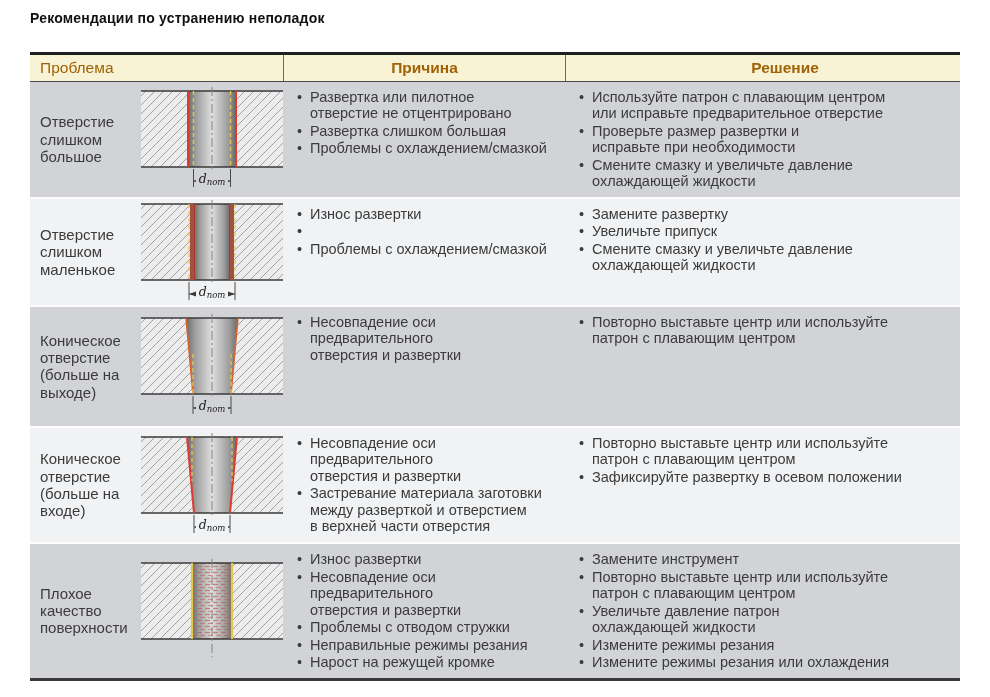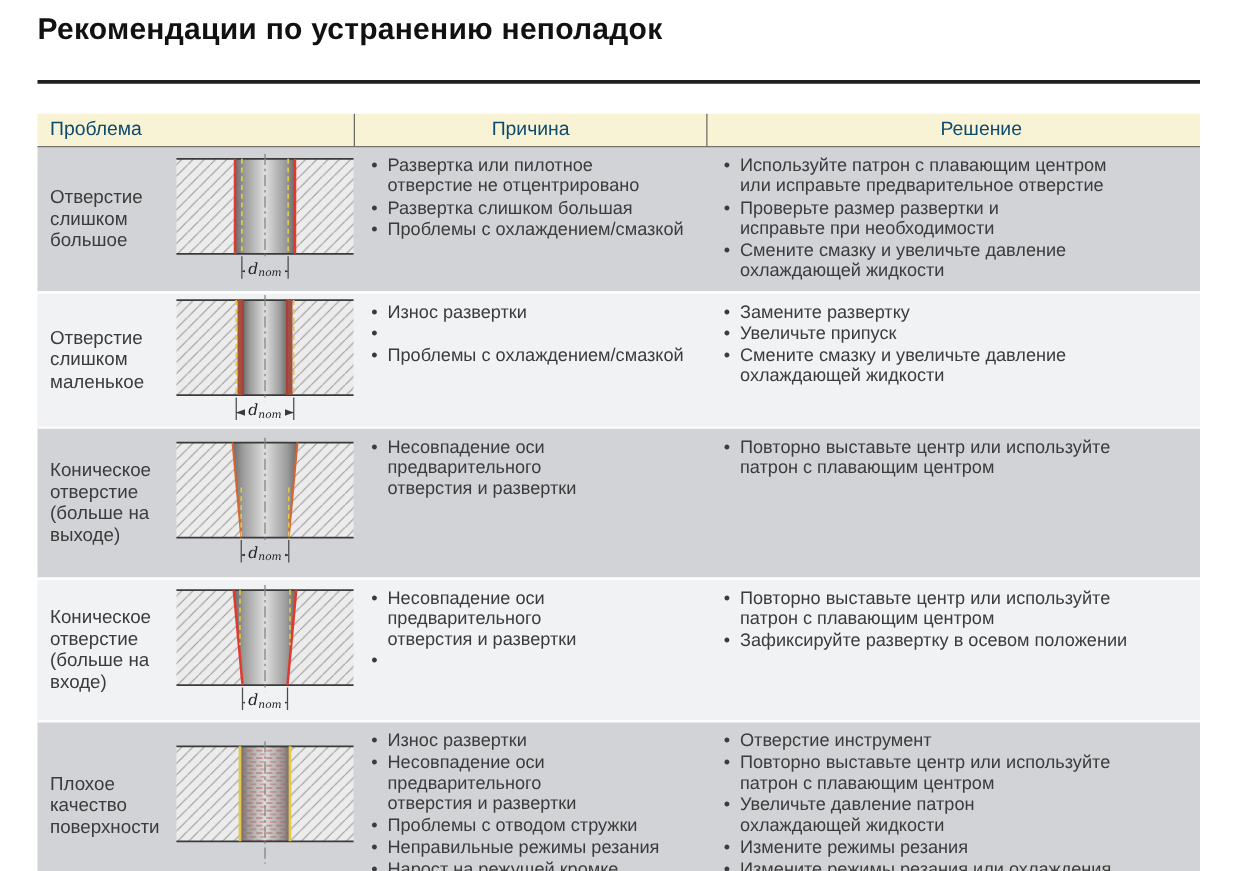--- a/index.html
+++ b/index.html
@@ -2,25 +2,25 @@
 <html lang="ru" style="--header-bg: #f8f3d4; --row-dark: #d2d3d7; --row-light: #f1f2f4; --text: #3b3b3b; --title-text: #111111; --border-dark: #2b2b2b; --actual-red: #e03a2f; --nominal-yellow: #e3c84a; --material-fill: #ececec; --hatch-line: #9a9a9a; --rough-red: #c0554a; --residue-brown: #a34f42;"><head>
 <meta charset="utf-8">
 <style>
   :root{
     --header-bg:#f8f3d4; --row-dark:#d2d3d7; --row-light:#f1f2f4;
     --text:#3b3b3b; --title-text:#111; --border-dark:#2b2b2b;
   }
   html,body{margin:0;padding:0;background:#fff;}
   body{width:990px;height:697px;font-family:"Liberation Sans",sans-serif;color:var(--text);}
   .page{position:relative;width:990px;height:697px;overflow:hidden;}
-  h1.title{margin:10px 0 0 30px;font-size:24px;line-height:1.2;color:var(--title-text);font-weight:bold;letter-spacing:.2px;}
+  h1.title{margin:10px 0 0 30px;font-size:14px;line-height:1.2;color:var(--title-text);font-weight:bold;letter-spacing:.2px;}
   .table{margin:25px 30px 0 30px;width:930px;border-top:3px solid #1f1f1f;border-bottom:3px solid #3a3a3a;}
-  .thead{display:flex;background:var(--header-bg);border-bottom:1px solid #4a4a4a;height:26px;align-items:center;font-size:15.5px;color:#0c4a6e;margin-top:24px;}
+  .thead{display:flex;background:var(--header-bg);border-bottom:1px solid #4a4a4a;height:26px;align-items:center;font-size:15.5px;color:#a16207;}
   .th{box-sizing:border-box;height:100%;display:flex;align-items:center;}
-  .th + .th{border-left:1px solid #6a6a6a;}
+  .th + .th{border-left:1px solid #6a6a6a;font-weight:bold;}
   .th-problem{width:253px;padding-left:10px;}
   .th-cause{width:282px;justify-content:center;}
   .th-solution{flex:1;justify-content:center;padding-left:44px;}
   .row{display:flex;}
   .row + .row{border-top:2px solid #fdfdfd;}
   .row.dark{background:var(--row-dark);}
   .row.light{background:var(--row-light);}
   .cell{box-sizing:border-box;}
   .c-problem{width:253px;display:flex;align-items:center;}
   .c-cause{width:282px;padding:7px 6px 6px 14px;}
@@ -318,20 +318,23 @@
           <div class="cell c-cause">
             <ul class="blist">
               <li>
                 <span class="dot">•</span>
                 <span class="txt">Несовпадение оси
 предварительного
 отверстия и развертки</span>
               </li>
               <li>
                 <span class="dot">•</span>
+                <span class="txt">Застревание материала заготовки
+между разверткой и отверстием
+в верхней части отверстия</span>
               </li>
             </ul>
           </div>
           <div class="cell c-solution">
             <ul class="blist">
               <li>
                 <span class="dot">•</span>
                 <span class="txt">Повторно выставьте центр или используйте
 патрон с плавающим центром</span>
               </li>
@@ -401,21 +404,21 @@
               <li>
                 <span class="dot">•</span>
                 <span class="txt">Нарост на режущей кромке</span>
               </li>
             </ul>
           </div>
           <div class="cell c-solution">
             <ul class="blist">
               <li>
                 <span class="dot">•</span>
-                <span class="txt">Отверстие инструмент</span>
+                <span class="txt">Замените инструмент</span>
               </li>
               <li>
                 <span class="dot">•</span>
                 <span class="txt">Повторно выставьте центр или используйте
 патрон с плавающим центром</span>
               </li>
               <li>
                 <span class="dot">•</span>
                 <span class="txt">Увеличьте давление патрон
 охлаждающей жидкости</span>

